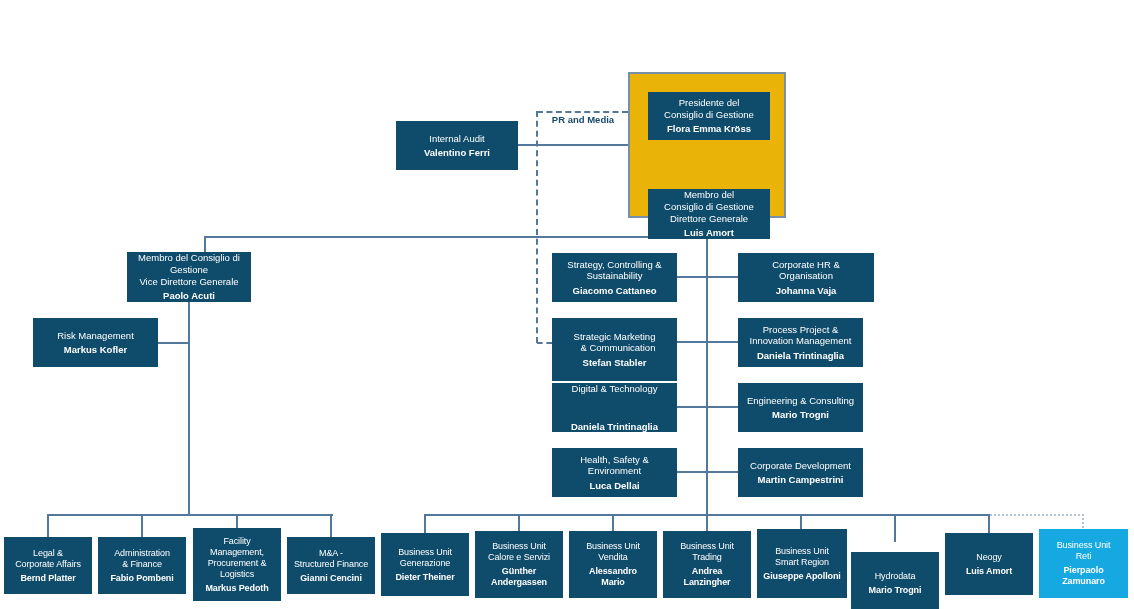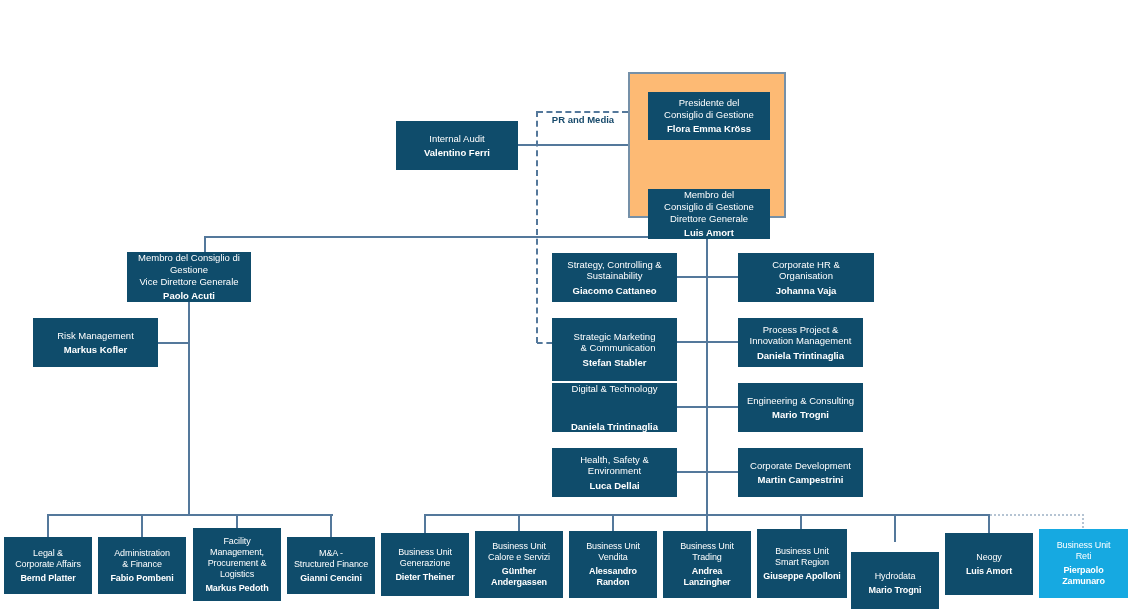--- a/index.html
+++ b/index.html
@@ -12,21 +12,21 @@
     display:flex;flex-direction:column;justify-content:center;align-items:center;
     text-align:center;box-sizing:border-box;padding:2px 3px;
   }
   .node .t{white-space:pre-line;font-size:9.5px;line-height:1.22;font-weight:400;}
   .node .who{white-space:pre-line;font-size:9.5px;line-height:1.2;font-weight:700;margin-top:3px;}
   .small .t{font-size:9px;letter-spacing:-0.1px;}
   .small .who{font-size:9px;letter-spacing:-0.1px;margin-top:3px;}
   .cyan{background:#16a9e1;}
   .board{
     position:absolute;left:628px;top:72px;width:158px;height:146px;
-    background:#fdba74;border:2px solid #7590a8;box-sizing:border-box;z-index:1;padding-left:19px;
+    background:#eab308;border:2px solid #7590a8;box-sizing:border-box;z-index:1;padding-left:19px;
   }
   .prlabel{
     position:absolute;z-index:2;color:#174a6b;font-size:9.5px;font-weight:700;text-align:center;
   }
   
   .h,.v{position:absolute;background:#54789b;z-index:1;}
   .h{height:2px;} .v{width:2px;}
   .hd{position:absolute;height:0;border-top:2px dashed #54789b;z-index:1;}
   .vd{position:absolute;width:0;border-left:2px dashed #54789b;z-index:1;}
   .hdot{position:absolute;height:0;border-top:2px dotted #b5c4d3;z-index:1;}
@@ -176,21 +176,21 @@
   <div class="node small" style="left:475px;top:531px;width:88px;height:67px;">
     <span class="t">Business Unit
 Calore e Servizi</span>
     <span class="who">Günther
 Andergassen</span>
   </div>
   <div class="node small" style="left:569px;top:531px;width:88px;height:67px;">
     <span class="t">Business Unit
 Vendita</span>
     <span class="who">Alessandro
-Randon</span>
+Mario</span>
   </div>
   <div class="node small" style="left:663px;top:531px;width:88px;height:67px;">
     <span class="t">Business Unit
 Trading</span>
     <span class="who">Andrea
 Lanzingher</span>
   </div>
   <div class="node small" style="left:757px;top:529px;width:90px;height:69px;">
     <span class="t">Business Unit
 Smart Region</span>

